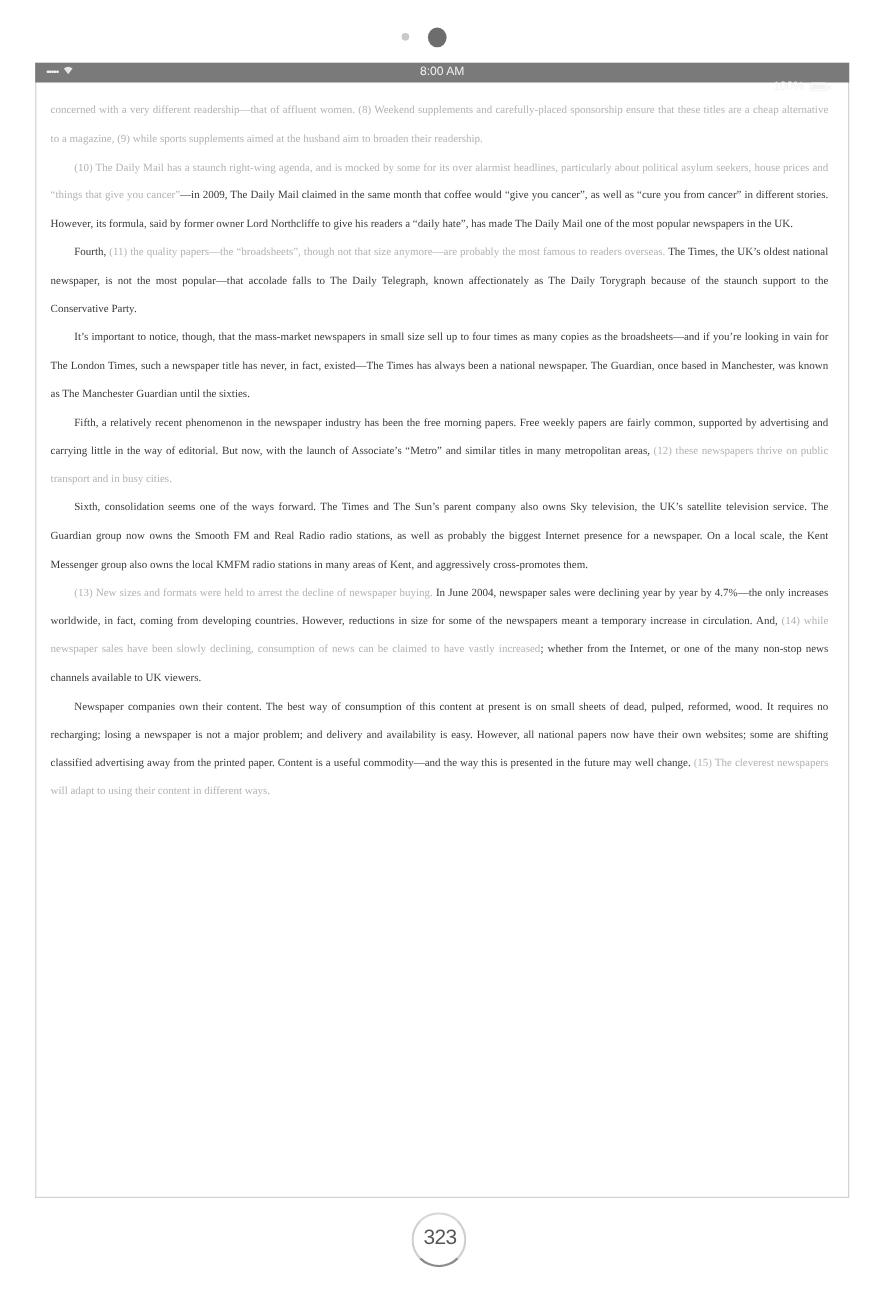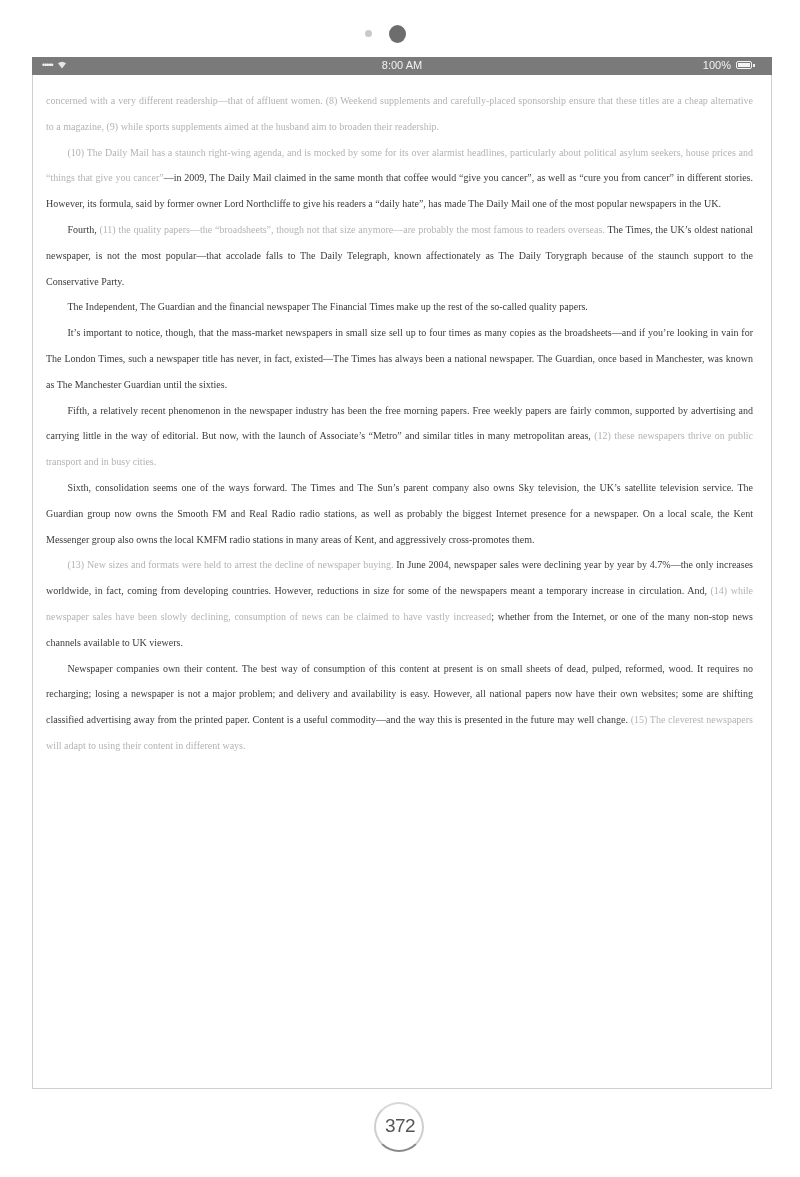--- a/index.html
+++ b/index.html
@@ -8,21 +8,21 @@
     .camera { position: absolute; top: 24px; left: 0; width: 800px; height: 20px; }
     .cam-small { position: absolute; left: 365px; top: 6px; width: 7px; height: 7px; border-radius: 50%; background: #c9c9c9; }
     .cam-big { position: absolute; left: 389px; top: 1px; width: 17px; height: 18px; border-radius: 50%; background: #6d6d6d; }
     .device { position: absolute; left: 32px; top: 57px; width: 740px; height: 1032px;
               border: 1px solid #cfcfcf; border-top: none; box-sizing: border-box; }
     .statusbar { position: absolute; left: 32px; top: 57px; width: 740px; height: 18px; background: #7a7a7a;
                  color: #f2f2f2; font-family: "Liberation Sans", sans-serif; font-size: 11px; }
     .sb-left { position: absolute; left: 10px; top: 2px; display: flex; align-items: center; gap: 4px; }
     .dots { letter-spacing: -1px; font-size: 9px; }
     .sb-center { position: absolute; left: 0; right: 0; top: 2px; text-align: center; }
-    .sb-right { position: absolute; right: 20px; top: 2px; display: flex; align-items: center; gap: 5px; }
+    .sb-right { position: absolute; right: 20px; top: 16px; display: flex; align-items: center; gap: 5px; }
     .battery { width: 16px; height: 8px; border: 1.5px solid #f2f2f2; border-radius: 2px; position: relative; box-sizing: border-box; }
     .battery::before { content: ""; position: absolute; left: 1px; top: 1px; right: 1px; bottom: 1px; background: #f2f2f2; }
     .battery::after { content: ""; position: absolute; right: -4px; top: 1.5px; width: 2px; height: 3px; background: #f2f2f2; }
     .content { position: absolute; left: 46px; top: 88px; width: 707px; font-size: 10px; line-height: 25.8px;
                color: #3a3a3a; text-align: justify; }
     .content p { margin: 0; text-indent: 2.15em; }
     .content p.noindent { text-indent: 0; }
     .faded { color: #b3b3b3; }
     .it { }
     .page-num-wrap { position: absolute; left: 370px; top: 1098px; width: 60px; height: 60px; }
@@ -55,24 +55,23 @@
   <div class="sb-right">
     <span>100%</span>
     <span class="battery"></span>
   </div>
 </div>
 
 <div class="content" id="doc">
     <p class="noindent"><span class="faded">concerned with a very different readership—that of affluent women. (8) Weekend supplements and carefully-placed sponsorship ensure that these titles are a cheap alternative to a magazine, (9) while sports supplements aimed at the husband aim to broaden their readership.</span></p>
     <p><span class="faded">(10) </span><span class="faded it">The Daily Mail</span><span class="faded"> has a staunch right-wing agenda, and is mocked by some for its over alarmist headlines, particularly about political asylum seekers, house prices and “things that give you cancer”</span><span class="">—in 2009, </span><span class="it">The Daily Mail</span><span class=""> claimed in the same month that coffee would “give you cancer”, as well as “cure you from cancer” in different stories. However, its formula, said by former owner Lord Northcliffe to give his readers a “daily hate”, has made </span><span class="it">The Daily Mail</span><span class=""> one of the most popular newspapers in the UK.</span></p>
     <p><span class="">Fourth, </span><span class="faded">(11) the quality papers—the “broadsheets”, though not that size anymore—are probably the most famous to readers overseas. </span><span class="it">The Times</span><span class="">, the UK’s oldest national newspaper, is not the most popular—that accolade falls to </span><span class="it">The Daily Telegraph</span><span class="">, known affectionately as </span><span class="it">The Daily Torygraph</span><span class=""> because of the staunch support to the Conservative Party.</span></p>
-    <p><span class="it">The Independent</span><span class="">, </span><span class="it">The Guardian</span><span class=""> and the financial newspaper </span><span class="it">The Financial Times</span><span class=""> make up the rest of the so-called quality papers.</span></p>
     <p><span class="">It’s important to notice, though, that the mass-market newspapers in small size sell up to four times as many copies as the broadsheets—and if you’re looking in vain for </span><span class="it">The London Times</span><span class="">, such a newspaper title has never, in fact, existed—</span><span class="it">The Times</span><span class=""> has always been a national newspaper. </span><span class="it">The Guardian</span><span class="">, once based in Manchester, was known as </span><span class="it">The Manchester Guardian</span><span class=""> until the sixties.</span></p>
     <p><span class="">Fifth, a relatively recent phenomenon in the newspaper industry has been the free morning papers. Free weekly papers are fairly common, supported by advertising and carrying little in the way of editorial. But now, with the launch of Associate’s “Metro” and similar titles in many metropolitan areas, </span><span class="faded">(12) these newspapers thrive on public transport and in busy cities.</span></p>
     <p><span class="">Sixth, consolidation seems one of the ways forward. </span><span class="it">The Times</span><span class=""> and </span><span class="it">The Sun</span><span class="">’s parent company also owns Sky television, the UK’s satellite television service. </span><span class="it">The Guardian</span><span class=""> group now owns the Smooth FM and Real Radio radio stations, as well as probably the biggest Internet presence for a newspaper. On a local scale, the Kent Messenger group also owns the local KMFM radio stations in many areas of Kent, and aggressively cross-promotes them.</span></p>
     <p><span class="faded">(13) New sizes and formats were held to arrest the decline of newspaper buying. </span><span class="">In June 2004, newspaper sales were declining year by year by 4.7%—the only increases worldwide, in fact, coming from developing countries. However, reductions in size for some of the newspapers meant a temporary increase in circulation. And, </span><span class="faded">(14) while newspaper sales have been slowly declining, consumption of news can be claimed to have vastly increased</span><span class="">; whether from the Internet, or one of the many non-stop news channels available to UK viewers.</span></p>
     <p><span class="">Newspaper companies own their content. The best way of consumption of this content at present is on small sheets of dead, pulped, reformed, wood. It requires no recharging; losing a newspaper is not a major problem; and delivery and availability is easy. However, all national papers now have their own websites; some are shifting classified advertising away from the printed paper. Content is a useful commodity—and the way this is presented in the future may well change. </span><span class="faded">(15) The cleverest newspapers will adapt to using their content in different ways.</span></p>
   </div>
 
 <div class="page-num-wrap">
   <div class="page-circle"></div>
-  <div class="page-num">372</div>
+  <div class="page-num">323</div>
 </div>
 
 </body></html>

